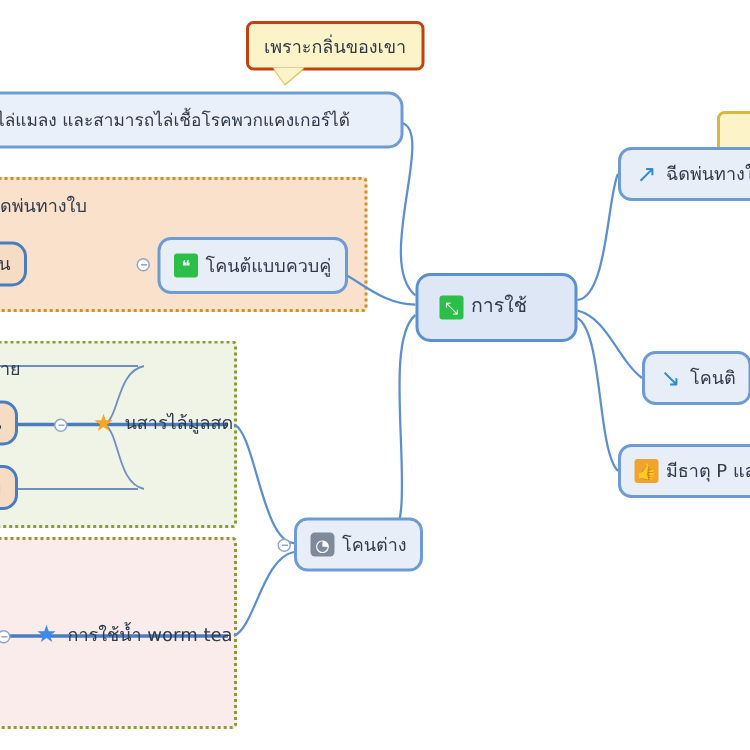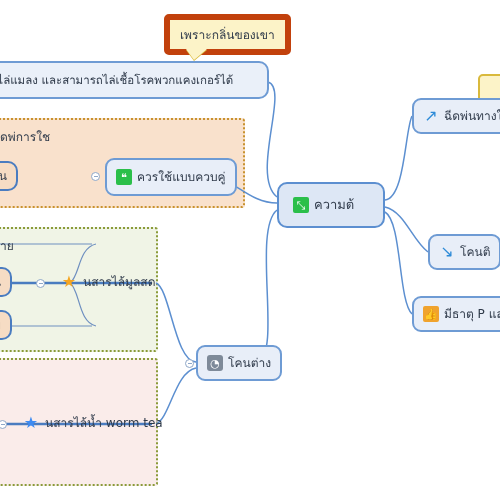--- a/index.html
+++ b/index.html
@@ -84,21 +84,21 @@
     border: 2px solid #6E9BD4;
     border-radius: 10px;
     font-size: 11.5px;
   }
 
   
   .callout {
     position: absolute;
     box-sizing: border-box;
     background: #FCF3C8;
-    border: 6px solid #c2410c;
+    border: 2px solid #c2410c;
     border-radius: 5px;
     padding: 5px 10px;
     font-size: 12px;
     color: #2F3A4A;
     white-space: nowrap;
   }
   .callout .tail {
     position: absolute;
     left: 16px;
     bottom: -11px;
@@ -206,37 +206,37 @@
     <span class="tail"></span>
   </div>
 
   <div class="callout-partial" style="left:478px; top:74px; width:40px; height:30px;"></div>
 
   <div class="node wide" style="left:-58px; top:61px; width:327px; height:38px; justify-content:flex-start;">
     <span>งเป็นสารไล่แมลง  และสามารถไล่เชื้อโรคพวกแคงเกอร์ได้</span>
   </div>
 
   <div class="node plain" style="left:-4px; top:128px;">
-    <span>ดพ่การใช</span>
+    <span>ดพ่นทางใบ</span>
   </div>
 
   <div class="node peach" style="left:-62px; top:161px; width:80px; height:30px; justify-content:flex-end;">
     <span>ับใส่โคนต้น</span>
   </div>
 
   <div class="handle" style="left:91px; top:172px;"></div>
 
   <div class="node" style="left:105px; top:158px; height:38px;">
     <span class="icn icn-green">❝</span>
-    <span>ควรใช้แบบควบคู่</span>
+    <span>โคนต้แบบควบคู่</span>
   </div>
 
   <div class="node central" style="left:277px; top:182px; width:108px; height:46px;">
     <span class="icn icn-green">⤡</span>
-    <span>ความต้</span>
+    <span>การใช้</span>
   </div>
 
   <div class="node" style="left:412px; top:98px; height:36px;">
     <span class="icn icn-bluearr">↗</span>
     <span>ฉีดพ่นทางใบ</span>
   </div>
 
   <div class="node" style="left:428px; top:234px; height:36px;">
     <span class="icn icn-bluearr">↘</span>
     <span>โคนติ</span>
@@ -270,16 +270,16 @@
 
   <div class="node plain" style="left:56px; top:272px;">
     <span class="icn icn-star-y">★</span>
     <span>นสารไล้มูลสด</span>
   </div>
 
   <div class="handle" style="left:-2px; top:420px;"></div>
 
   <div class="node plain" style="left:18px; top:413px;">
     <span class="icn icn-star-b">★</span>
-    <span>นสารไล้น้ำ worm tea</span>
+    <span>การใช้น้ำ worm tea</span>
   </div>
 
 </div>
 
 </body></html>

